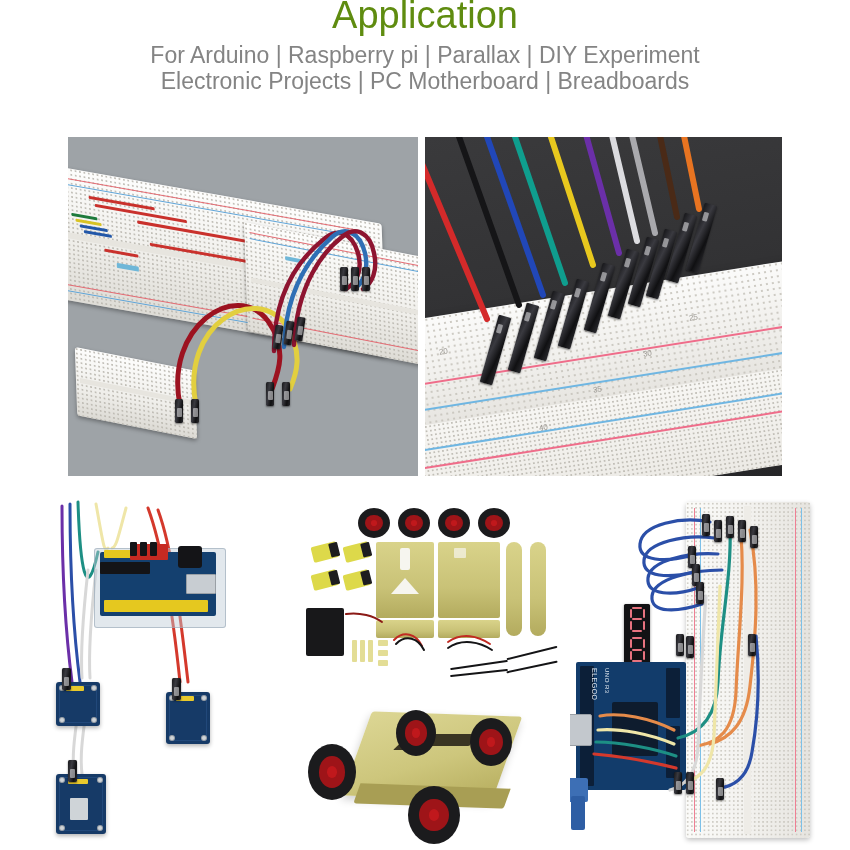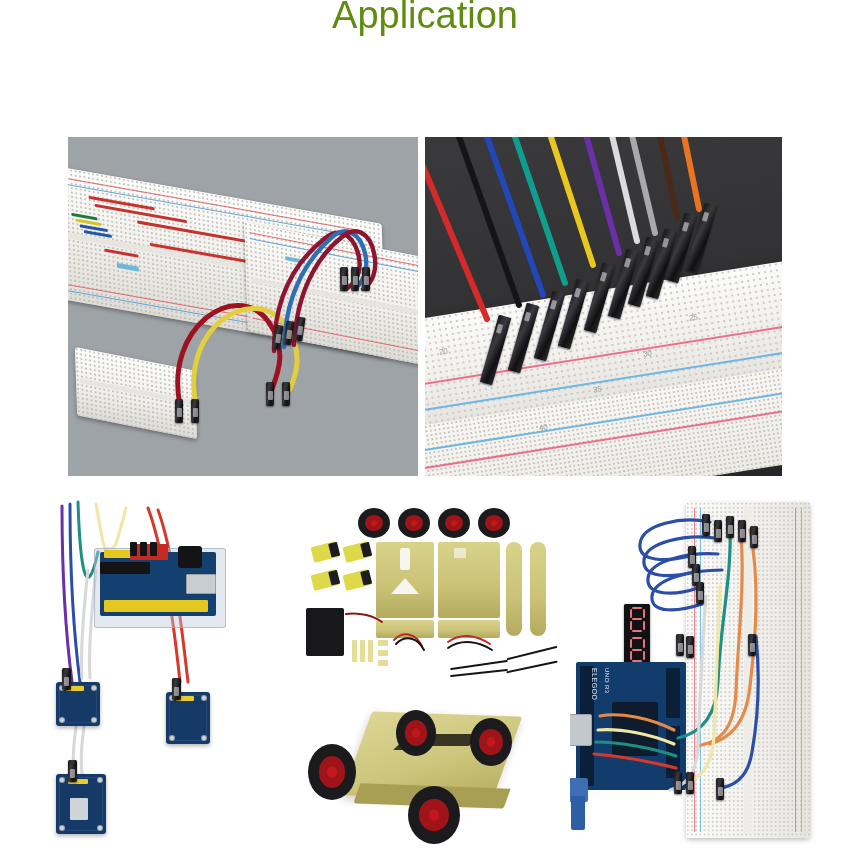--- a/index.html
+++ b/index.html
@@ -210,20 +210,24 @@
   
   svg.wires { position:absolute; inset:0; width:100%; height:100%; overflow:visible; pointer-events:none; }
 
   .sr-only{ position:absolute; width:1px; height:1px; overflow:hidden; clip:rect(0 0 0 0); white-space:nowrap; }
 </style>
 </head>
 <body>
 
 <div class="header">
   <div class="title">Application</div>
+  <div class="subtitle">
+    <span class="line">For Arduino | Raspberry pi | Parallax | DIY Experiment</span>
+    <span class="line">Electronic Projects | PC Motherboard | Breadboards</span>
+  </div>
 </div>
 
 <div class="top-row">
 
   <div class="photo tl">
     <span class="sr-only">Three white solderless breadboards on a grey surface connected by red, yellow, dark-red and blue jumper wires</span>
 
     <div class="bb tl-bb-main">
       <div class="bb-holes"></div>
       <div class="rail-red" style="left:6px;  top:10px;  width:300px;"></div>

